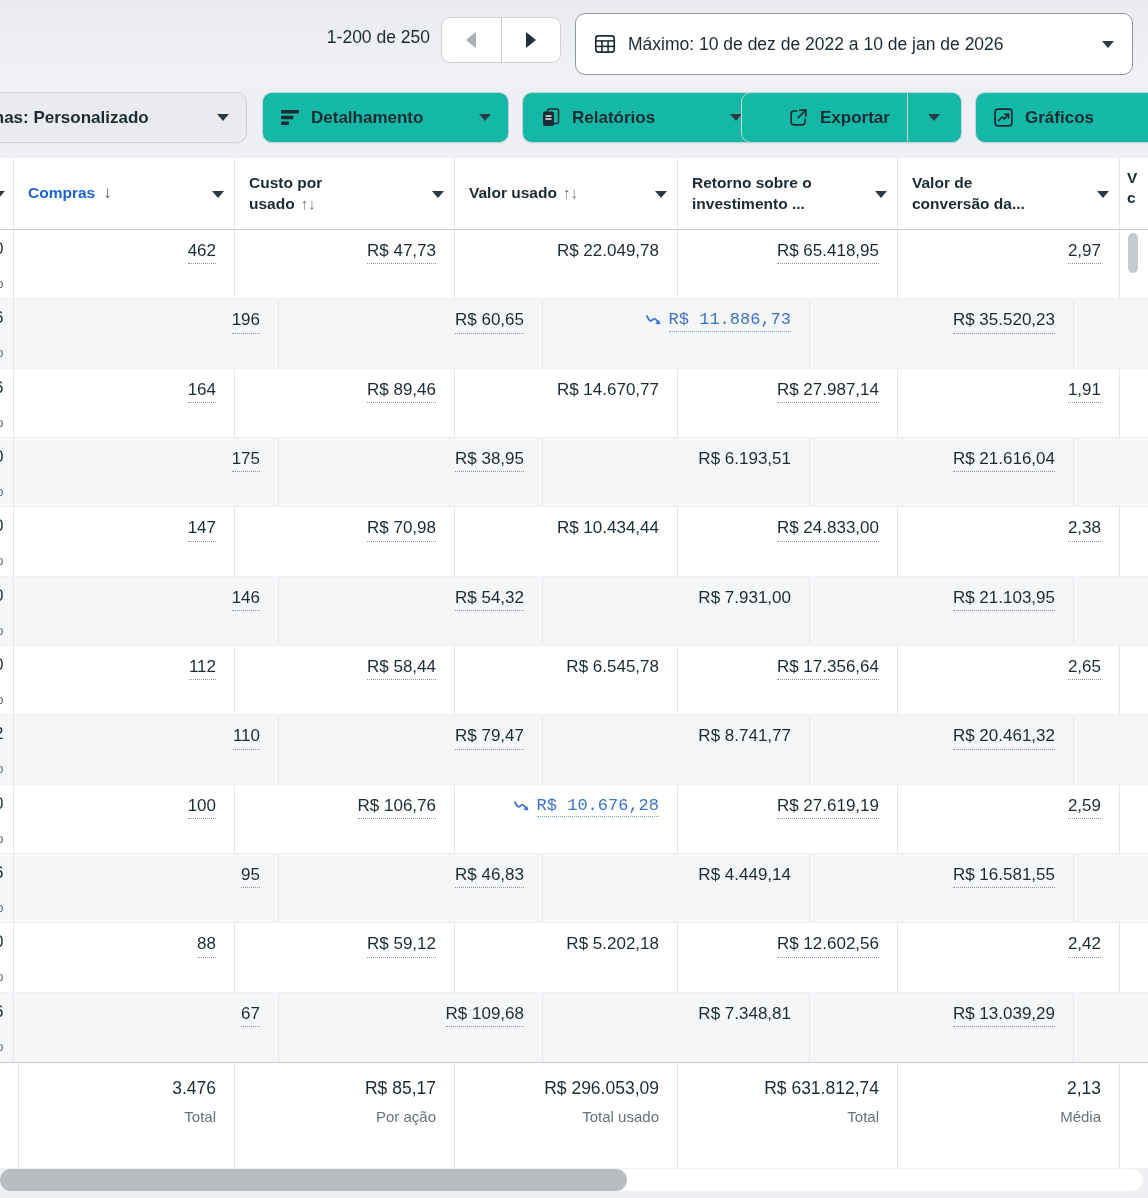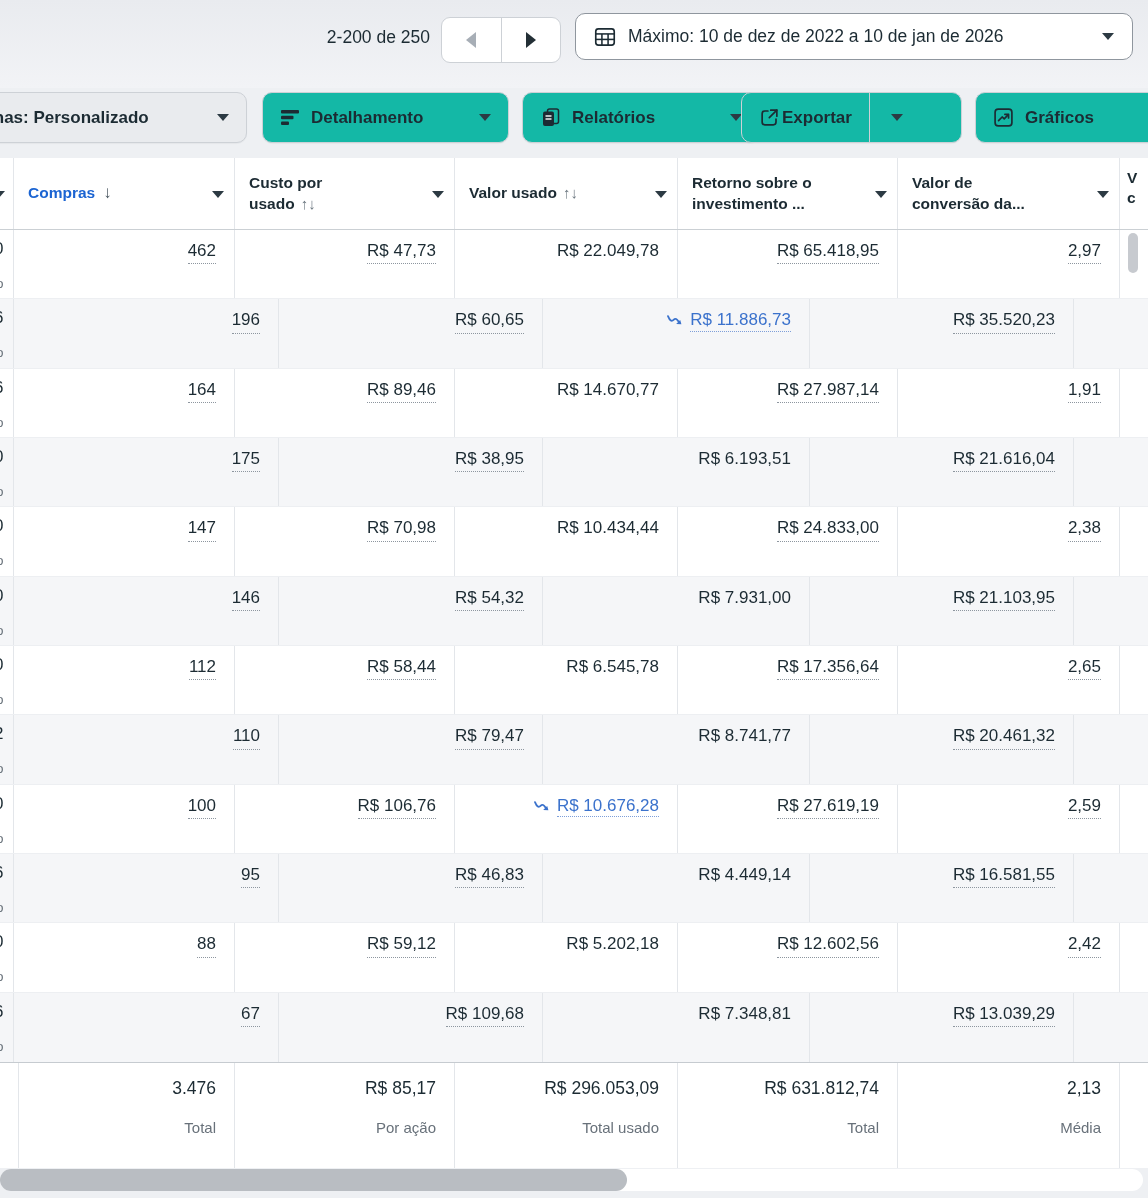--- a/index.html
+++ b/index.html
@@ -12,37 +12,37 @@
   .pagination-text{position:absolute;top:27px;right:718px;font-size:17.5px;color:#1c2b33;white-space:nowrap;}
   .pager{position:absolute;left:441px;top:17px;width:120px;height:46px;background:#fff;
          border:1px solid #cdd1d6;border-radius:9px;display:flex;box-sizing:border-box;}
   .pager-btn{flex:1;display:flex;align-items:center;justify-content:center;cursor:pointer;}
   .pager-btn.next{border-left:1px solid #cdd1d6;}
   .tri-left{width:0;height:0;border-top:8px solid transparent;border-bottom:8px solid transparent;
             border-right:10px solid #a7aeb6;}
   .tri-right{width:0;height:0;border-top:8px solid transparent;border-bottom:8px solid transparent;
              border-left:10px solid #232f36;}
 
-  .date-btn{position:absolute;left:575px;top:13px;width:558px;height:47px;background:#fff;
+  .date-btn{position:absolute;left:575px;top:13px;width:558px;height:62px;background:#fff;
             border:1px solid #8f969e;border-radius:10px;display:flex;align-items:center;
             gap:12px;padding:0 18px;box-sizing:border-box;cursor:pointer;}
   .date-label{font-size:17.5px;white-space:nowrap;}
 
   .caret{width:0;height:0;border-left:6px solid transparent;border-right:6px solid transparent;
          border-top:7px solid #2c3a43;display:inline-block;}
 
   
   .btn{position:absolute;top:92px;height:51px;background:#14b8a6;border:1px solid #cdd1d6;border-radius:10px;
        display:flex;align-items:center;gap:11px;padding:0 17px;box-sizing:border-box;
        font-size:17px;font-weight:600;box-shadow:0 1px 1px rgba(0,0,0,.04);cursor:pointer;white-space:nowrap;}
   #btn-columns{left:-62px;width:309px;background:#e9ebee;}
   #btn-breakdown{left:262px;width:247px;}
   #btn-reports{left:522px;width:238px;}
   #btn-export{left:741px;width:221px;padding:0;gap:0;}
-  .export-main{display:flex;align-items:center;gap:2px;padding:0 17px;height:100%;}
+  .export-main{display:flex;align-items:center;gap:11px;padding:0 17px;height:100%;margin-left:29px;}
   .export-caret{width:54px;height:100%;border-left:1px solid #cdd1d6;display:flex;align-items:center;justify-content:center;}
   #btn-charts{left:975px;width:186px;}
   .btn .caret.mleft{margin-left:auto;}
 
   
   .table{position:absolute;left:0;top:158px;width:1148px;background:#fff;}
   .grid{display:grid;grid-template-columns:14px 221px 220px 223px 220px 222px 28px;}
   .thead{height:71px;border-bottom:1px solid #cbd0d4;}
   .hcell{position:relative;border-right:1px solid #e3e6ea;box-sizing:border-box;
          display:flex;align-items:center;padding:0 24px 0 14px;font-weight:700;font-size:15.5px;line-height:1.32;}
@@ -60,48 +60,48 @@
 
   .trow{height:69.33px;border-bottom:1px solid #edeff2;box-sizing:border-box;}
   .trow.alt{background:#f5f6f8;gap:44px;}
   #rows .trow:last-child{border-bottom:none;}
   .cell{position:relative;border-right:1px solid #e3e6ea;box-sizing:border-box;
         display:flex;justify-content:flex-end;align-items:flex-start;padding:11px 18px 0 8px;}
   .cell.sliver{padding:0;}
   .cell.stub{border-right:none;}
   .val{font-size:17px;line-height:1.2;color:#1c2b33;}
   .dotted{border-bottom:1px dotted #8d969f;padding-bottom:2px;}
-  .link{color:#3b72cc;border-bottom:1px dotted #7e9fd9;}
+  .link{color:#3b72cc;border-bottom:1px dotted #7e9fd9;font-family:Liberation Mono, monospace;}
   .usado-wrap{display:flex;align-items:flex-start;}
   .trend-icon{margin-right:7px;margin-top:4px;flex:none;}
   .clipmain{position:absolute;left:-6px;top:9px;font-size:17px;color:#1c2b33;}
   .clipsub{position:absolute;left:-4px;top:46px;font-size:13.5px;color:#68717a;}
 
   .totals{height:105px;border-top:1px solid #c6cbd0;background:#fff;}
   .tcell{border-right:1px solid #e3e6ea;box-sizing:border-box;display:flex;flex-direction:column;
          align-items:flex-end;padding:15px 18px 0 0;}
   .tcell.sliver,.tcell.stub{border-right:none;}
   .tcell.sliver{border-right:1px solid #e3e6ea;}
   .tval{font-size:17.5px;}
-  .tlabel{font-size:15px;color:#68717a;margin-top:20px;}
+  .tlabel{font-size:15px;color:#68717a;margin-top:9px;}
 
   
   .vscroll-thumb{position:absolute;left:1128px;top:233px;width:10px;height:40px;background:#c7cacf;border-radius:5px;cursor:pointer;}
   .hscroll-track{position:absolute;left:0;top:1169px;width:1143px;height:22px;background:#fff;border-radius:11px;}
   .hscroll-thumb{position:absolute;left:0;top:1169px;width:627px;height:22px;background:#b9bdc2;border-radius:11px;cursor:pointer;}
 
   svg{display:block;}
 </style>
 </head>
 <body>
 
 <div class="app">
   <div class="topbar-grad"></div>
 
-  <div class="pagination-text">2-200 de 250</div>
+  <div class="pagination-text">1-200 de 250</div>
 
   <div class="pager">
     <div class="pager-btn prev">
       <span class="tri-left"></span>
     </div>
     <div class="pager-btn next">
       <span class="tri-right"></span>
     </div>
   </div>
 

